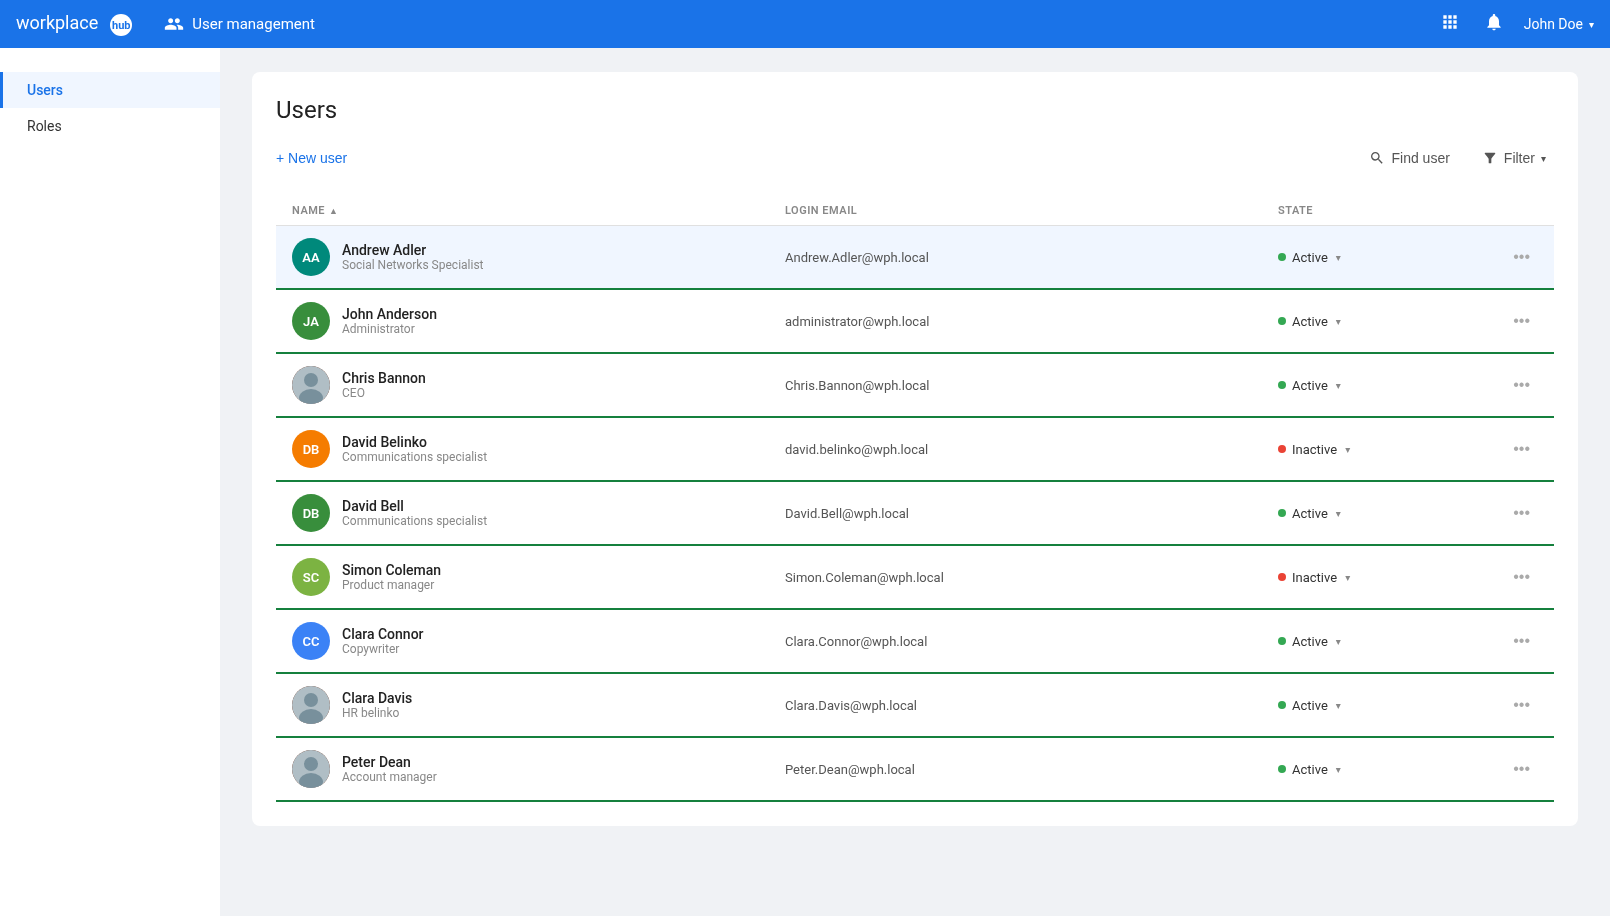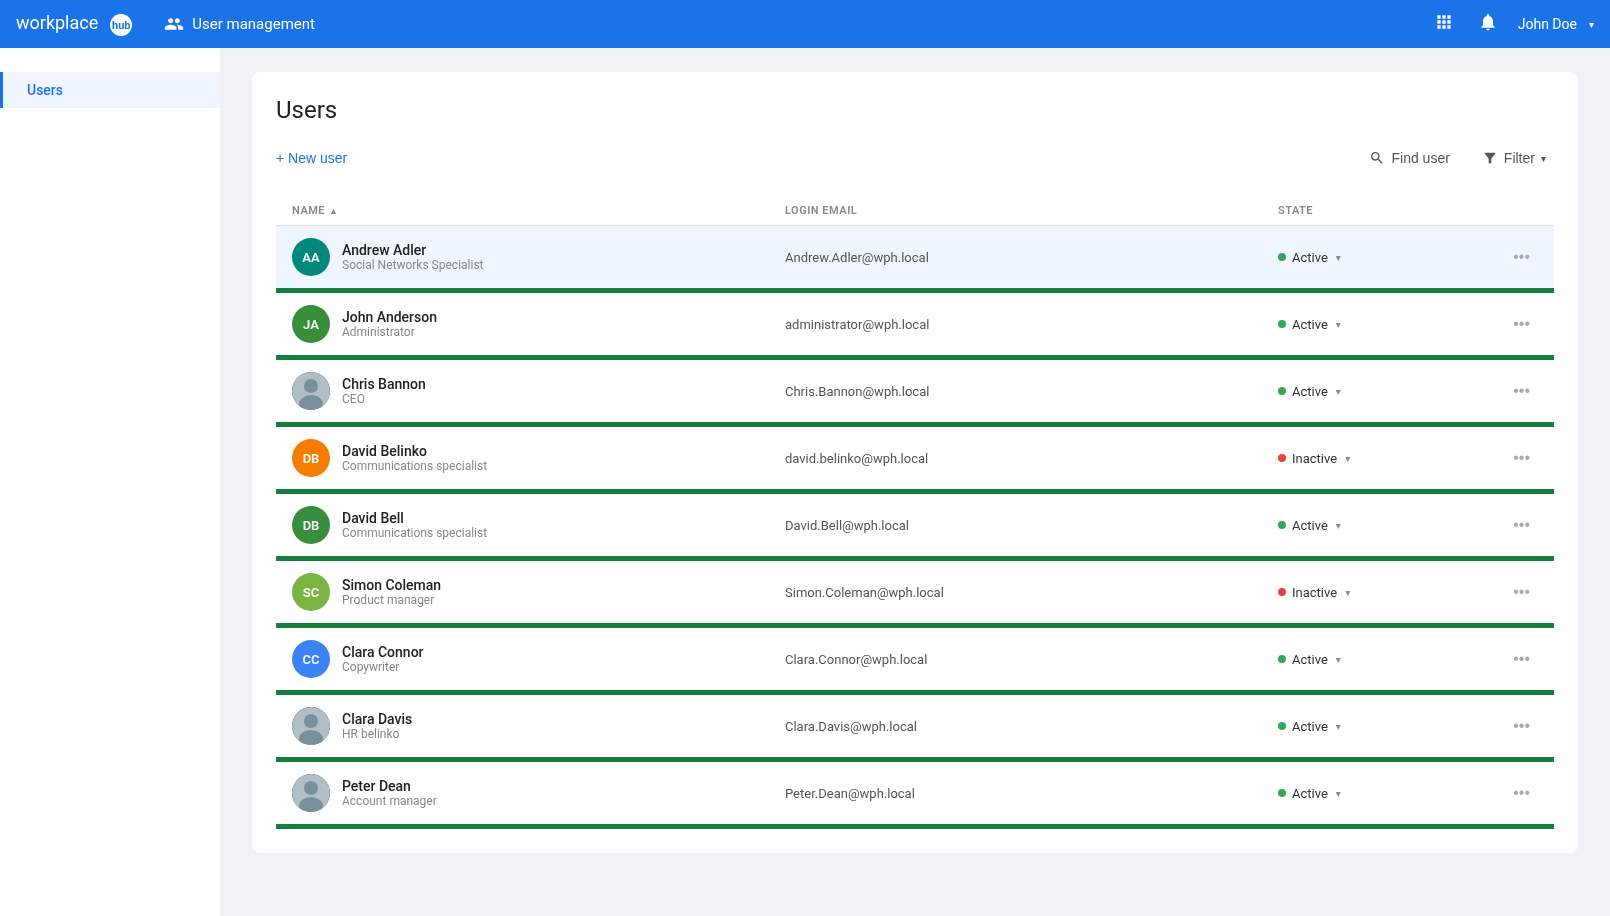--- a/index.html
+++ b/index.html
@@ -53,21 +53,21 @@
     .header-right {
       margin-left: auto;
       display: flex;
       align-items: center;
       gap: 16px;
       color: white;
     }
     .header-user {
       display: flex;
       align-items: center;
-      gap: 12px;
+      gap: 6px;
       font-size: 14px;
       color: white;
       cursor: pointer;
     }
 
     
     .layout {
       display: flex;
       margin-top: 48px;
       height: calc(916px - 48px);
@@ -167,21 +167,21 @@
       letter-spacing: 0.5px;
       text-transform: uppercase;
       display: flex;
       align-items: center;
       gap: 4px;
     }
     .table-row {
       display: grid;
       grid-template-columns: 1fr 1fr 200px 60px;
       padding: 12px 16px;
-      border-bottom: 5px solid #15803d;
+      border-bottom: 2px solid #15803d;
       align-items: center;
       cursor: pointer;
     }
     .table-row.highlighted { background: #f0f6ff; }
 
     .user-cell {
       display: flex;
       align-items: center;
       gap: 12px;
     }
@@ -277,20 +277,23 @@
       <span style="font-size:10px;">▾</span>
     </div>
   </div>
 </header>
 
 <div class="layout">
 
   <nav class="sidebar">
     <div class="sidebar-item active">
       <span>Users</span>
+    </div>
+    <div class="sidebar-item">
+      <span>Roles</span>
     </div>
   </nav>
 
   <main class="main">
     <div class="content-card">
 
       <h1 class="page-title">Users</h1>
 
       <div class="toolbar">
         <button class="btn-new-user">

